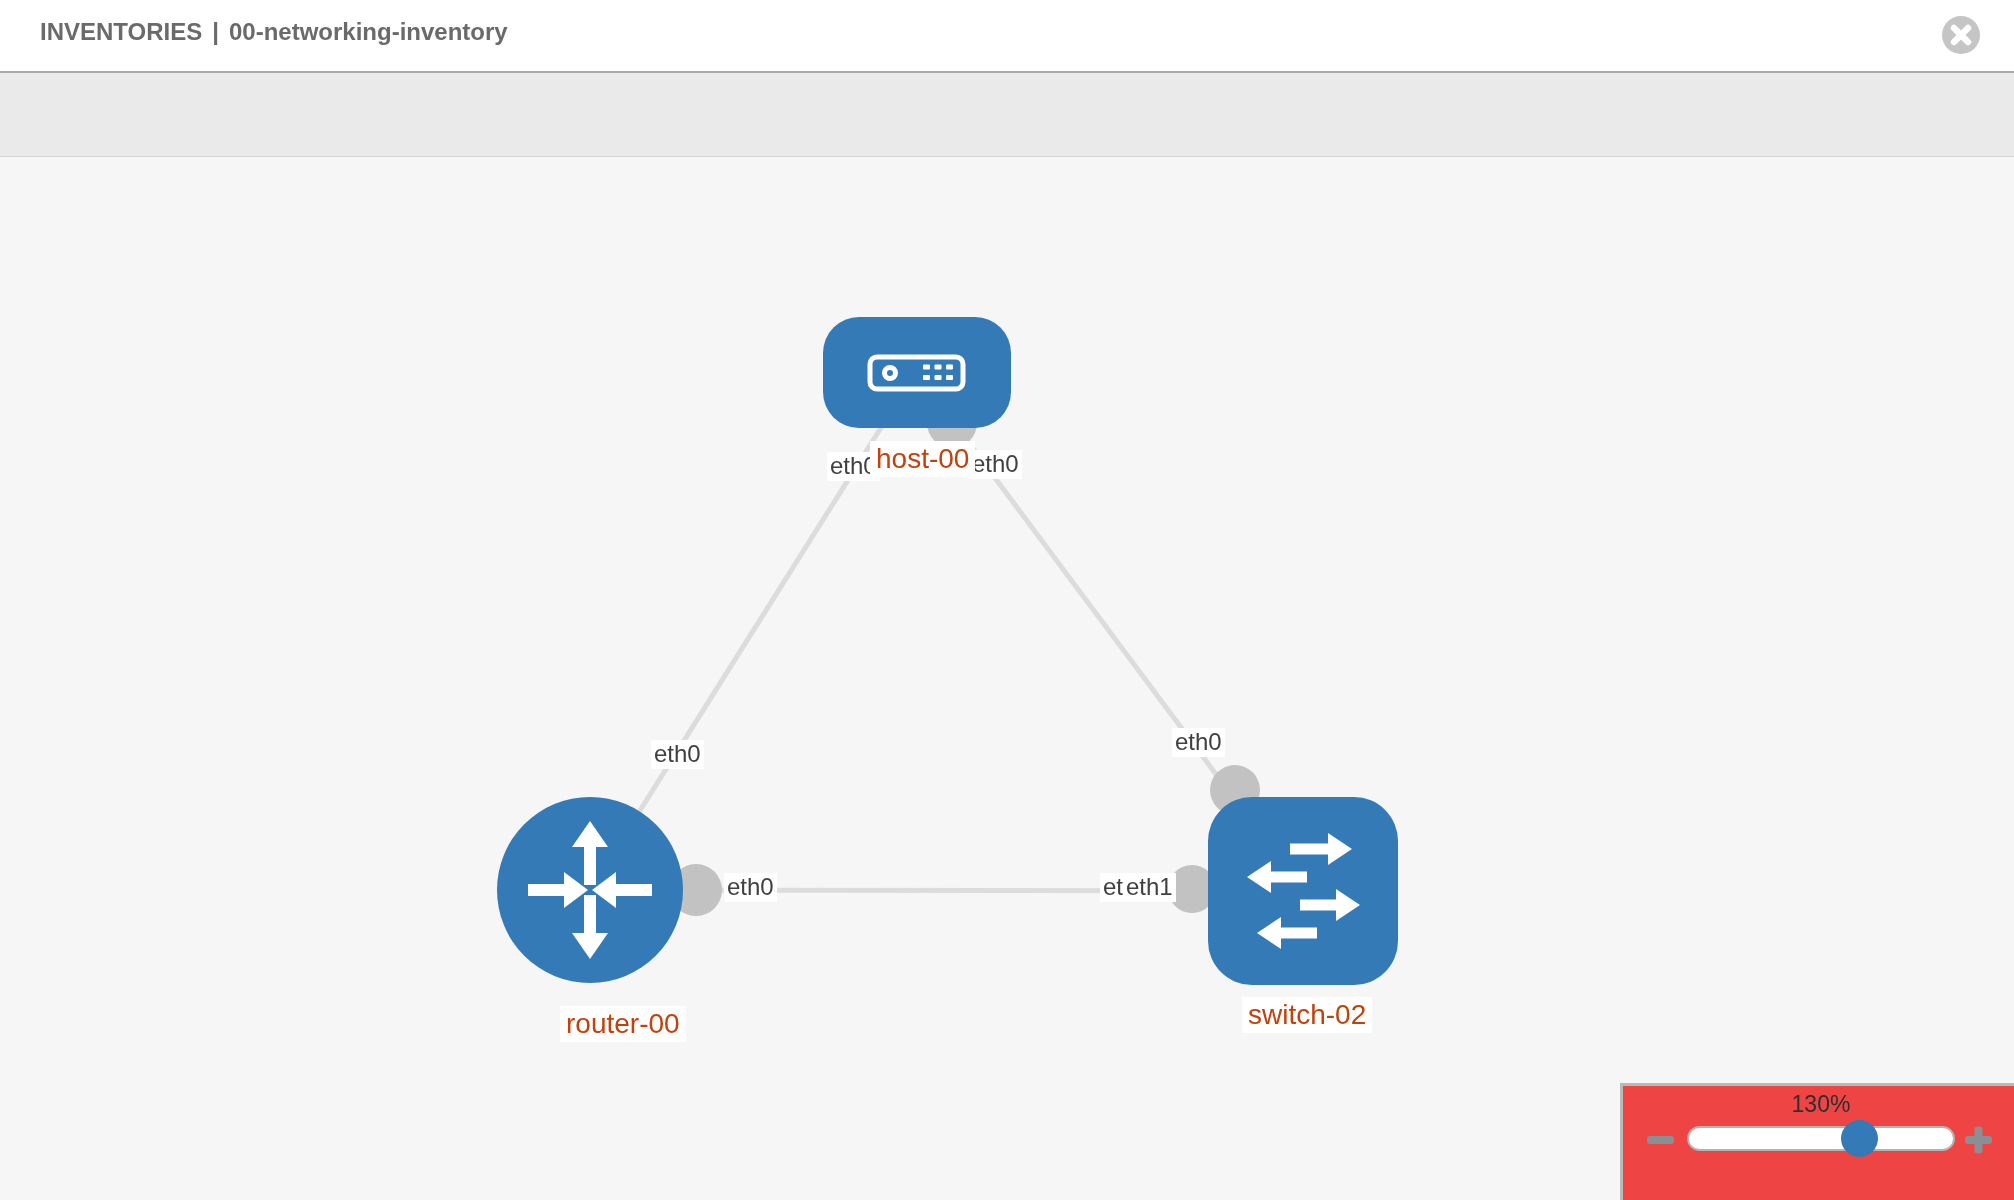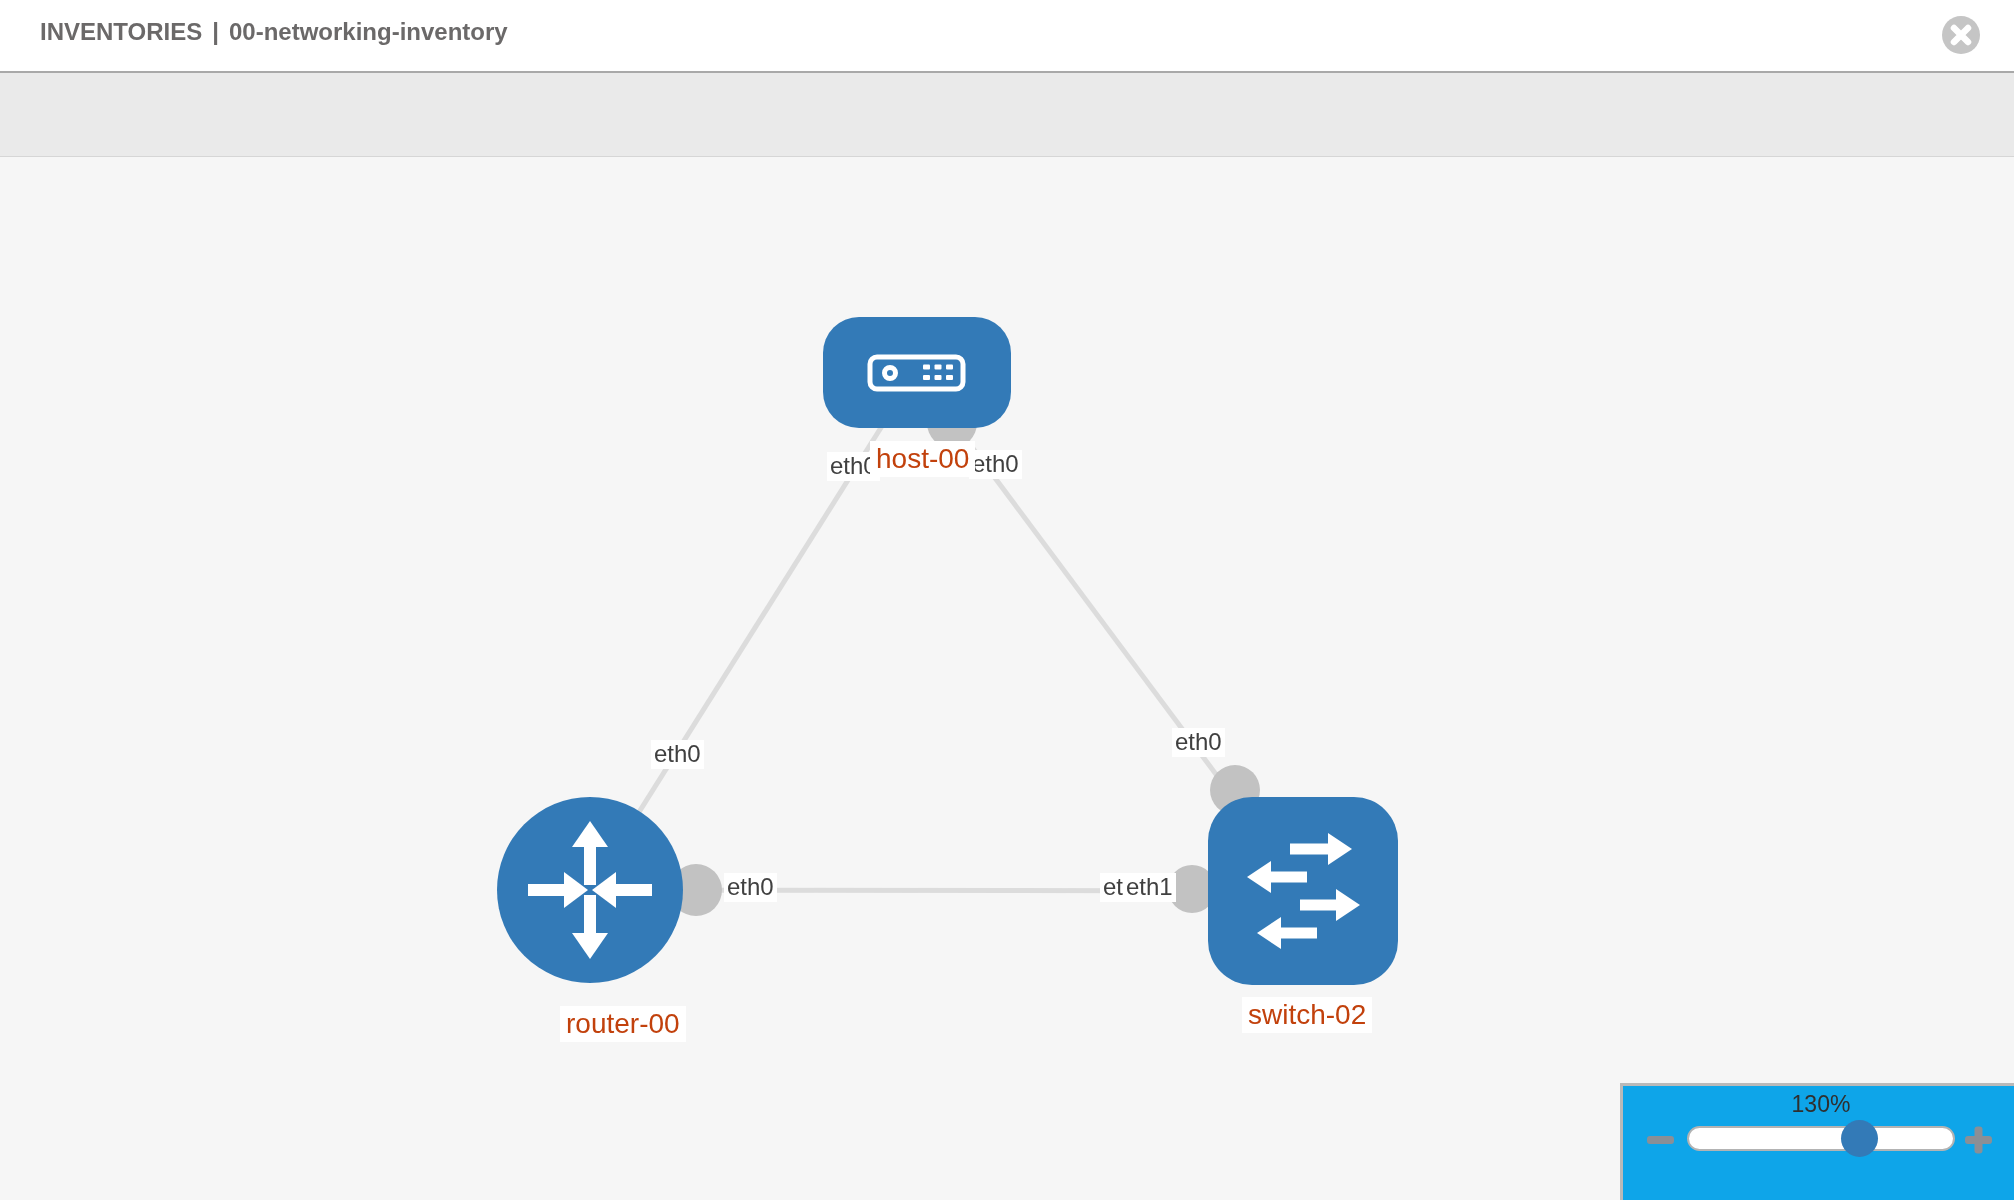--- a/index.html
+++ b/index.html
@@ -29,21 +29,21 @@
   .canvas { position:absolute; top:157px; left:0; width:2014px; height:1043px; background:#f6f6f6; }
   .topology { position:absolute; top:0; left:0; }
   .iface-label { position:absolute; font-size:24px; line-height:1.12; color:#404040;
     background:#fff; padding:1px 3px; white-space:nowrap; z-index:5; }
   .node-label { position:absolute; font-size:28px; line-height:1.15; color:#c2410c;
     background:#fff; padding:2px 6px; white-space:nowrap; z-index:5; }
   .iface-under { z-index:4; }
   .iface-over  { z-index:6; }
   
   .zoom-panel { position:absolute; left:1620px; top:1083px; width:394px; height:117px;
-    background:#0ea5e9; border-left:3px solid #b9b9b9; border-top:3px solid #b9b9b9; z-index:10; }
+    background:#ef4444; border-left:3px solid #b9b9b9; border-top:3px solid #b9b9b9; z-index:10; }
   .zoom-level { position:absolute; left:64px; top:5px; width:268px; text-align:center;
     font-size:23px; color:#2f2f2f; }
   .zoom-btn { position:absolute; border:0; background:transparent; padding:0; cursor:pointer; }
   .zoom-btn.minus { left:22px; top:42px; width:32px; height:24px; }
   .zoom-btn.plus  { left:340px; top:38px; width:32px; height:32px; }
   .zoom-track { position:absolute; left:64px; top:40px; width:268px; height:25px;
     background:#fff; border:2px solid #b3b3b3; border-radius:14px; cursor:pointer; }
   .zoom-handle { position:absolute; left:218px; top:34px; width:37px; height:37px;
     border-radius:50%; background:#337ab7; cursor:grab; }
 </style>

